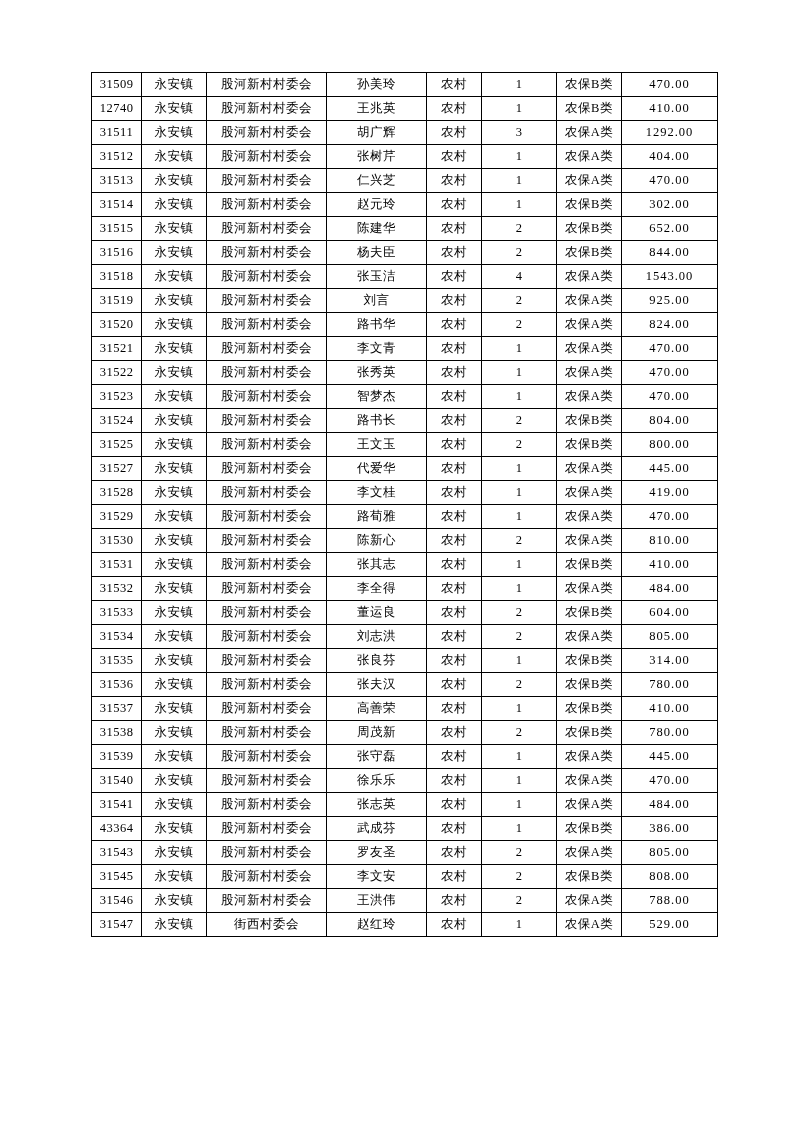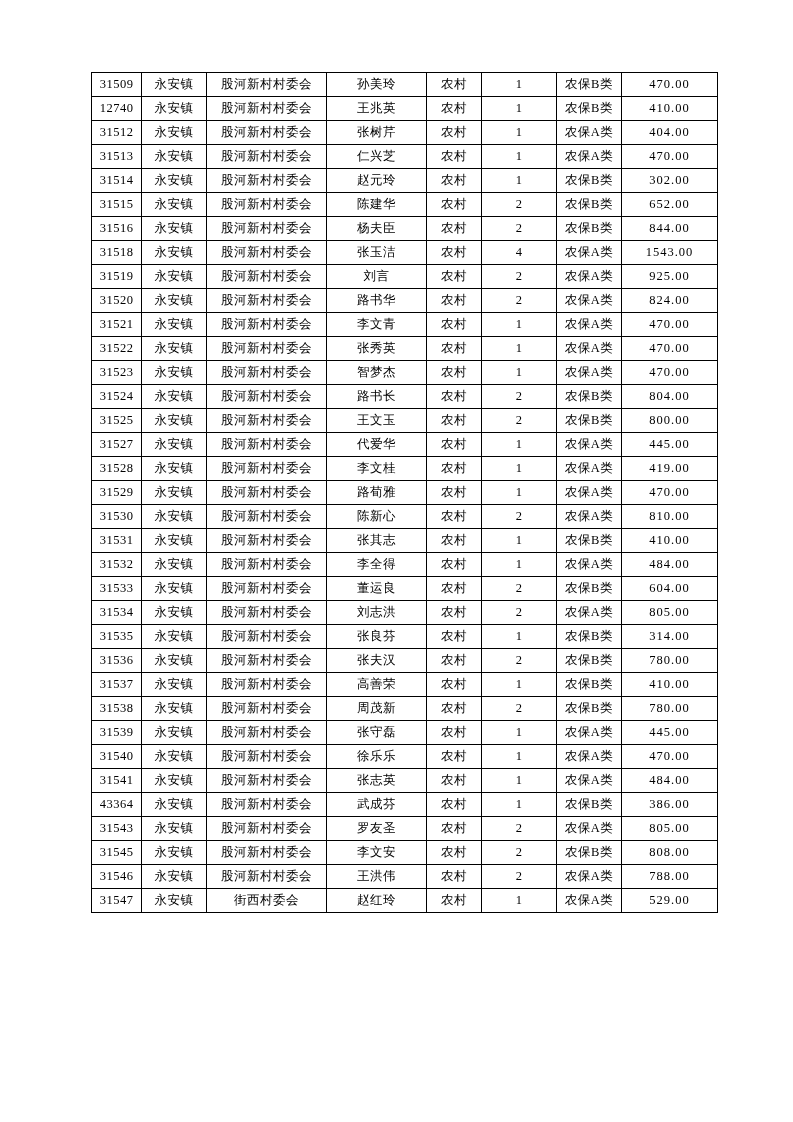--- a/index.html
+++ b/index.html
@@ -78,20 +78,30 @@
           <td>12740</td>
           <td>永安镇</td>
           <td>股河新村村委会</td>
           <td>王兆英</td>
           <td>农村</td>
           <td>1</td>
           <td>农保B类</td>
           <td class="amount">410.00</td>
         </tr>
         <tr>
+          <td>31511</td>
+          <td>永安镇</td>
+          <td>股河新村村委会</td>
+          <td>胡广辉</td>
+          <td>农村</td>
+          <td>3</td>
+          <td>农保A类</td>
+          <td class="amount">1292.00</td>
+        </tr>
+        <tr>
           <td>31512</td>
           <td>永安镇</td>
           <td>股河新村村委会</td>
           <td>张树芹</td>
           <td>农村</td>
           <td>1</td>
           <td>农保A类</td>
           <td class="amount">404.00</td>
         </tr>
         <tr>

